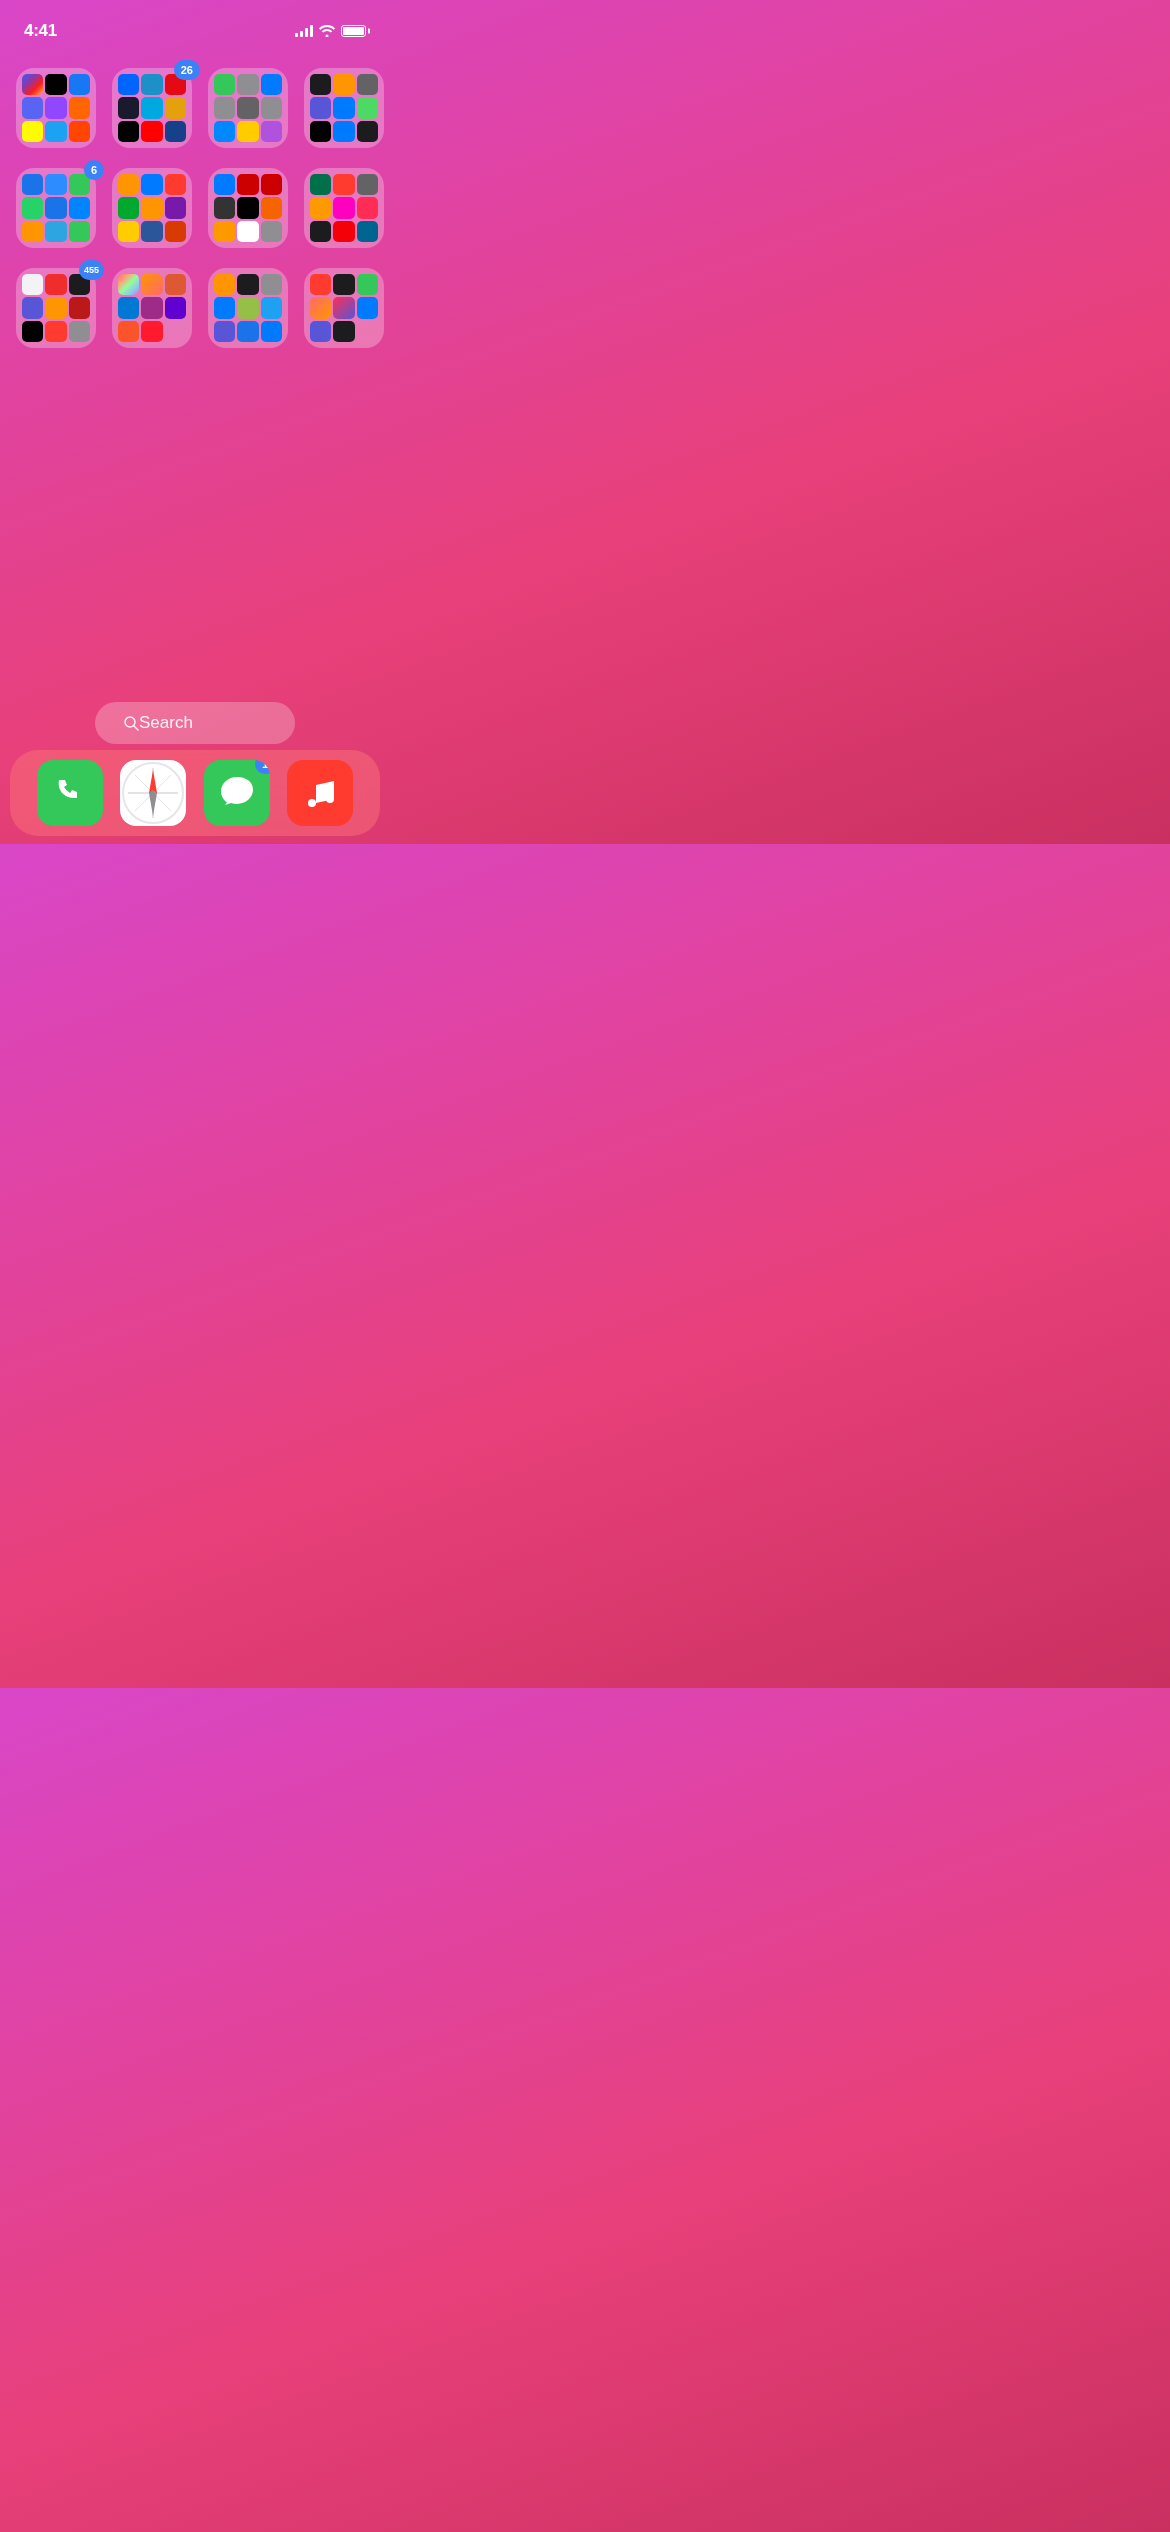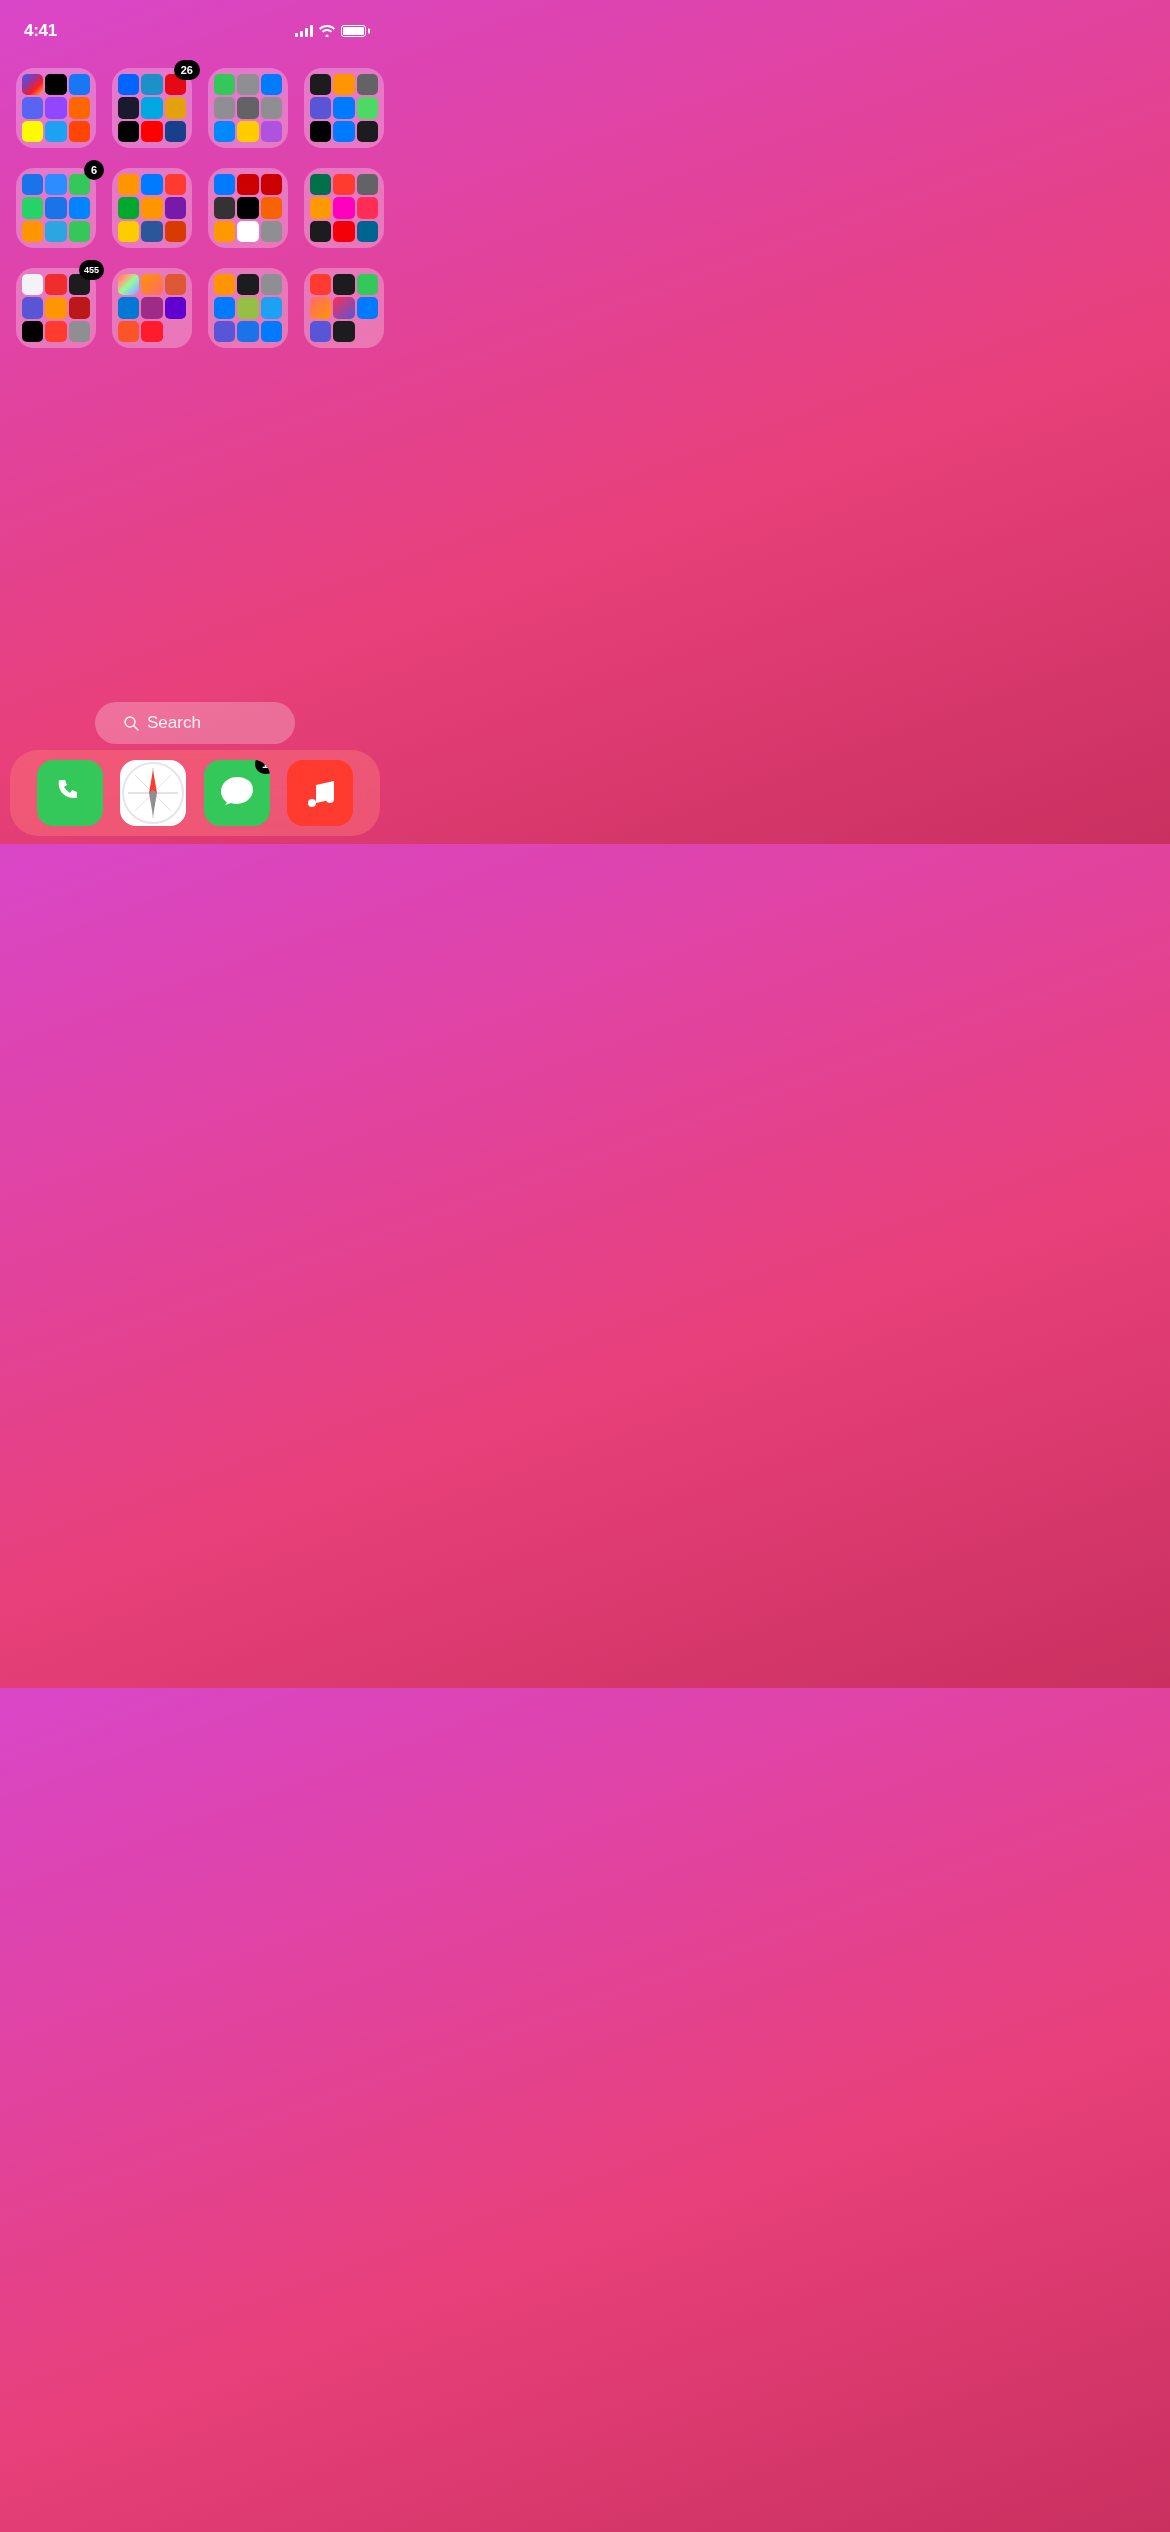--- a/index.html
+++ b/index.html
@@ -108,21 +108,21 @@
       align-items: center;
       justify-content: center;
       font-size: 7px;
     }
 
     
     .badge {
       position: absolute;
       top: -8px;
       right: -8px;
-      background: #000000;
+      background: #3b82f6;
       color: white;
       border-radius: 10px;
       font-size: 11px;
       font-weight: 700;
       min-width: 20px;
       height: 20px;
       display: flex;
       align-items: center;
       justify-content: center;
       padding: 0 5px;
@@ -138,21 +138,20 @@
       right: 0;
       display: flex;
       justify-content: center;
     }
     .search-bar {
       background: rgba(255,255,255,0.25);
       border-radius: 22px;
       padding: 11px 28px;
       display: flex;
       align-items: center;
-      gap: 8px;
       width: 200px;
       cursor: pointer;
     }
     .search-bar-text {
       color: rgba(255,255,255,0.9);
       font-size: 17px;
       font-weight: 400;
     }
 
     

